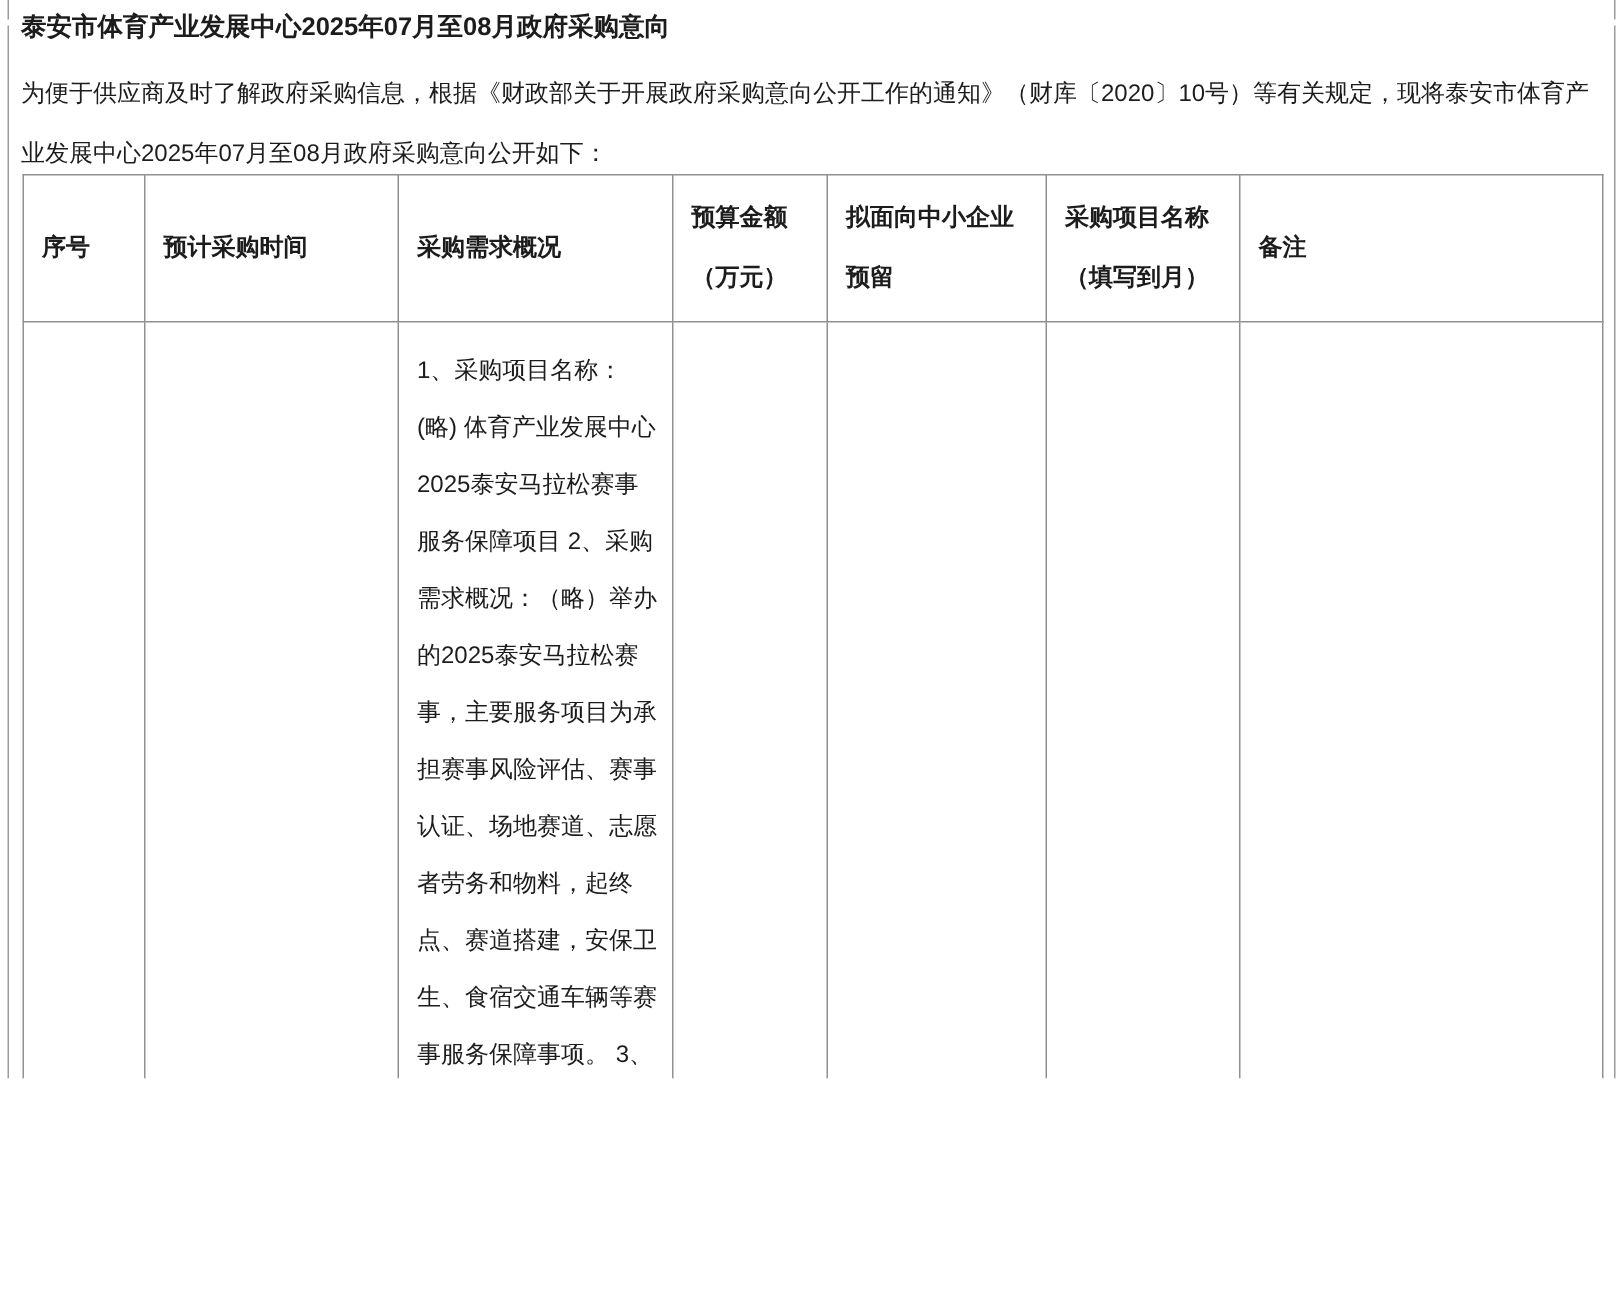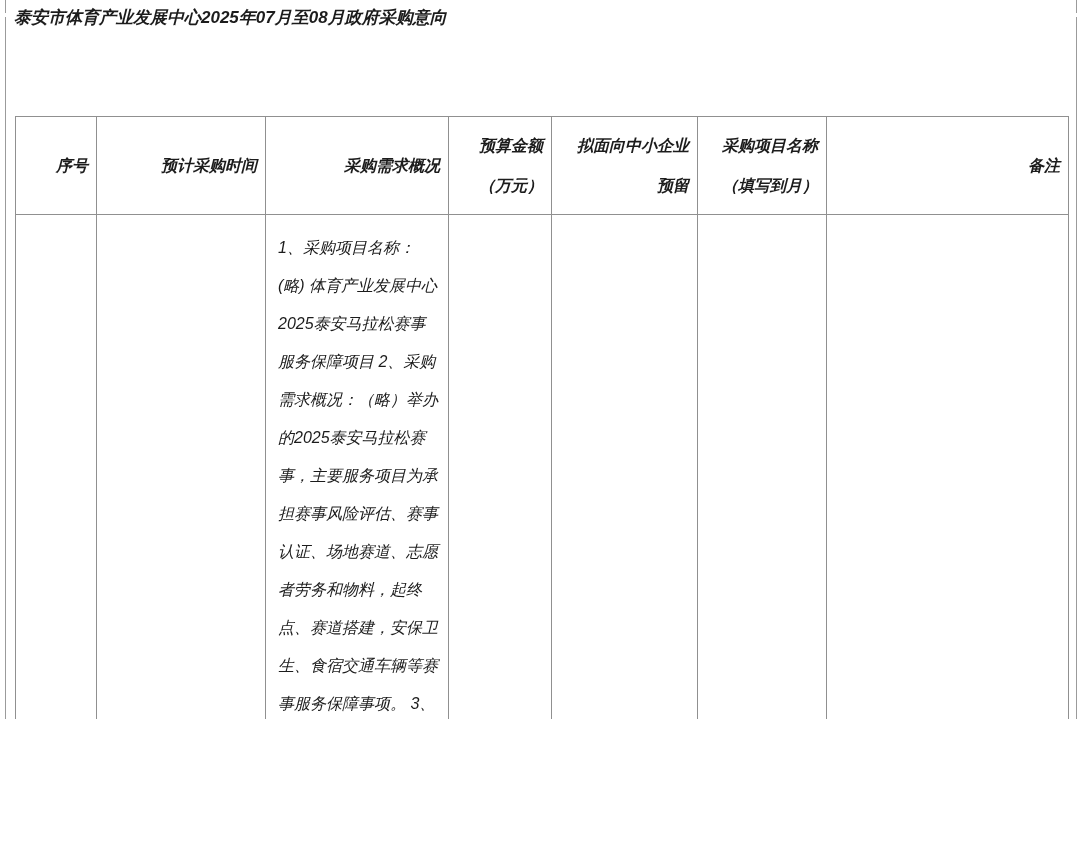--- a/index.html
+++ b/index.html
@@ -4,21 +4,20 @@
 <style>
   html, body { margin: 0; padding: 0; background: #ffffff; }
   .page {
     position: relative;
     width: 1080px;
     height: 719px;
     background: #ffffff;
     overflow: hidden;
     font-family: "Liberation Sans", "DejaVu Sans", sans-serif;
     color: #1c1c1c;
-    font-style: italic;
   }
   
   .edge { position: absolute; width: 1px; background: #9b9b9b; }
   .edge.l { left: 5px; }
   .edge.r { left: 1076px; }
   .edge.top-seg { top: 0; height: 13px; }
   .edge.main-seg { top: 17px; height: 844px; }
 
   .content { padding: 5px 13px 0 14px; }
 
@@ -46,21 +45,21 @@
   }
   .grid th, .grid td {
     border: 1px solid #909090;
     font-size: 16px;
     white-space: pre-line;
     overflow: hidden;
   }
   .grid th {
     height: 97px;
     font-weight: 700;
-    text-align: right;
+    text-align: left;
     vertical-align: middle;
     padding: 0 8px 0 12px;
     line-height: 40px;
   }
   .grid td {
     height: 1000px;             
     vertical-align: top;
     text-align: left;
     font-weight: 400;
     padding: 14px 10px 14px 12px;
@@ -73,20 +72,21 @@
 <div class="page">
 
   <div class="edge l top-seg"></div>
   <div class="edge l main-seg"></div>
   <div class="edge r top-seg"></div>
   <div class="edge r main-seg"></div>
 
   <div class="content">
     <h1 class="doc-title">泰安市体育产业发展中心2025年07月至08月政府采购意向</h1>
 
+    <p class="doc-intro">为便于供应商及时了解政府采购信息，根据《财政部关于开展政府采购意向公开工作的通知》（财库〔2020〕10号）等有关规定，现将泰安市体育产业发展中心2025年07月至08月政府采购意向公开如下：</p>
   </div>
 
   <table class="grid">
     <colgroup>
       <col style="width:81px">
       <col style="width:169px">
       <col style="width:183px">
       <col style="width:103px">
       <col style="width:146px">
       <col style="width:129px">

